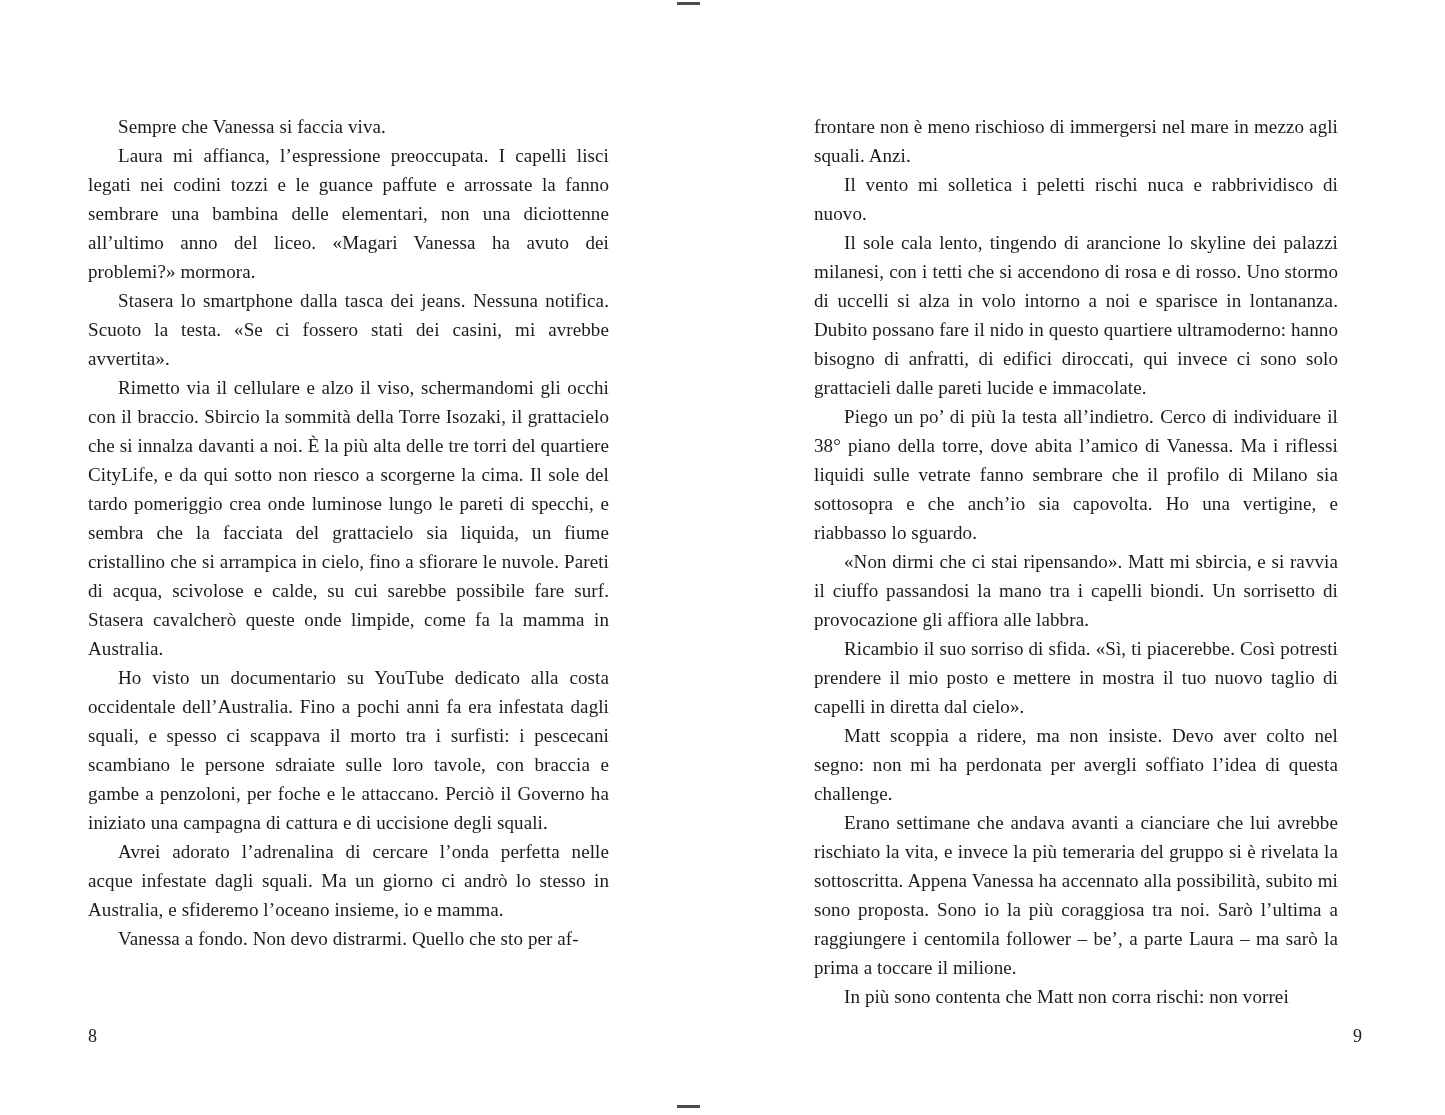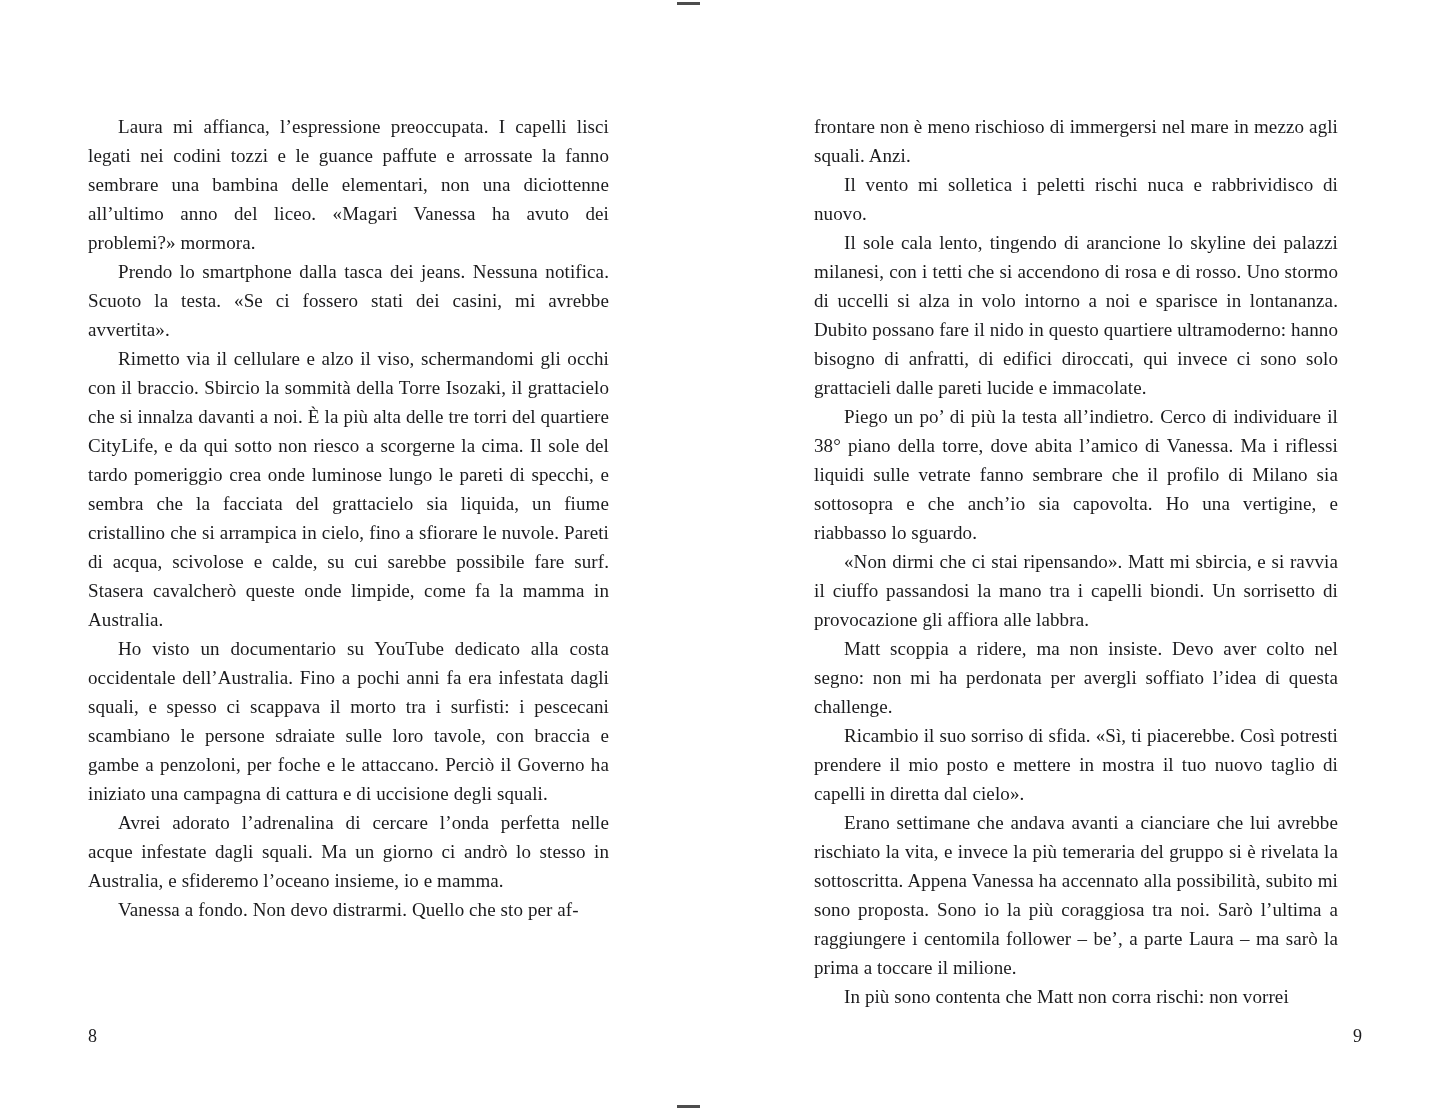--- a/index.html
+++ b/index.html
@@ -46,35 +46,36 @@
   .fold-mark.top    { top: 2px; }
   .fold-mark.bottom { top: 1105px; }
 </style>
 </head>
 <body>
 
 <div class="fold-mark top"></div>
 <div class="fold-mark bottom"></div>
 
 <section class="text-col col-left" lang="it">
+    <p class="indent">Sempre che Vanessa si faccia viva.</p>
     <p class="indent">Laura mi affianca, l’espressione preoccupata. I capelli lisci legati nei codini tozzi e le guance paffute e arrossate la fanno sembrare una bambina delle elementari, non una diciottenne all’ultimo anno del liceo. «Magari Vanessa ha avuto dei problemi?» mormora.</p>
-    <p class="indent">Prendo lo smartphone dalla tasca dei jeans. Nessuna notifica. Scuoto la testa. «Se ci fossero stati dei casini, mi avrebbe avvertita».</p>
+    <p class="indent">Stasera lo smartphone dalla tasca dei jeans. Nessuna notifica. Scuoto la testa. «Se ci fossero stati dei casini, mi avrebbe avvertita».</p>
     <p class="indent">Rimetto via il cellulare e alzo il viso, schermandomi gli occhi con il braccio. Sbircio la sommità della Torre Isozaki, il grattacielo che si innalza davanti a noi. È la più alta delle tre torri del quartiere CityLife, e da qui sotto non riesco a scorgerne la cima. Il sole del tardo pomeriggio crea onde luminose lungo le pareti di specchi, e sembra che la facciata del grattacielo sia liquida, un fiume cristallino che si arrampica in cielo, fino a sfiorare le nuvole. Pareti di acqua, scivolose e calde, su cui sarebbe possibile fare surf. Stasera cavalcherò queste onde limpide, come fa la mamma in Australia.</p>
     <p class="indent">Ho visto un documentario su YouTube dedicato alla costa occidentale dell’Australia. Fino a pochi anni fa era infestata dagli squali, e spesso ci scappava il morto tra i surfisti: i pescecani scambiano le persone sdraiate sulle loro tavole, con braccia e gambe a penzoloni, per foche e le attaccano. Perciò il Governo ha iniziato una campagna di cattura e di uccisione degli squali.</p>
     <p class="indent">Avrei adorato l’adrenalina di cercare l’onda perfetta nelle acque infestate dagli squali. Ma un giorno ci andrò lo stesso in Australia, e sfideremo l’oceano insieme, io e mamma.</p>
     <p class="indent">Vanessa a fondo. Non devo distrarmi. Quello che sto per af-</p>
   </section>
 
 <section class="text-col col-right" lang="it">
     <p class="no-indent">frontare non è meno rischioso di immergersi nel mare in mezzo agli squali. Anzi.</p>
     <p class="indent">Il vento mi solletica i peletti rischi nuca e rabbrividisco di nuovo.</p>
     <p class="indent">Il sole cala lento, tingendo di arancione lo skyline dei palazzi milanesi, con i tetti che si accendono di rosa e di rosso. Uno stormo di uccelli si alza in volo intorno a noi e sparisce in lontananza. Dubito possano fare il nido in questo quartiere ultramoderno: hanno bisogno di anfratti, di edifici diroccati, qui invece ci sono solo grattacieli dalle pareti lucide e immacolate.</p>
     <p class="indent">Piego un po’ di più la testa all’indietro. Cerco di individuare il 38° piano della torre, dove abita l’amico di Vanessa. Ma i riflessi liquidi sulle vetrate fanno sembrare che il profilo di Milano sia sottosopra e che anch’io sia capovolta. Ho una vertigine, e riabbasso lo sguardo.</p>
     <p class="indent">«Non dirmi che ci stai ripensando». Matt mi sbircia, e si ravvia il ciuffo passandosi la mano tra i capelli biondi. Un sorrisetto di provocazione gli affiora alle labbra.</p>
+    <p class="indent">Ricambio il suo sorriso di sfida. «Sì, ti piacerebbe. Così potresti prendere il mio posto e mettere in mostra il tuo nuovo taglio di capelli in diretta dal cielo».</p>
     <p class="indent">Matt scoppia a ridere, ma non insiste. Devo aver colto nel segno: non mi ha perdonata per avergli soffiato l’idea di questa challenge.</p>
-    <p class="indent">Ricambio il suo sorriso di sfida. «Sì, ti piacerebbe. Così potresti prendere il mio posto e mettere in mostra il tuo nuovo taglio di capelli in diretta dal cielo».</p>
     <p class="indent">Erano settimane che andava avanti a cianciare che lui avrebbe rischiato la vita, e invece la più temeraria del gruppo si è rivelata la sottoscritta. Appena Vanessa ha accennato alla possibilità, subito mi sono proposta. Sono io la più coraggiosa tra noi. Sarò l’ultima a raggiungere i centomila follower – be’, a parte Laura – ma sarò la prima a toccare il milione.</p>
     <p class="indent">In più sono contenta che Matt non corra rischi: non vorrei</p>
   </section>
 
 <div class="page-num left">8</div>
 
 <div class="page-num right">9</div>
 
 </body></html>

